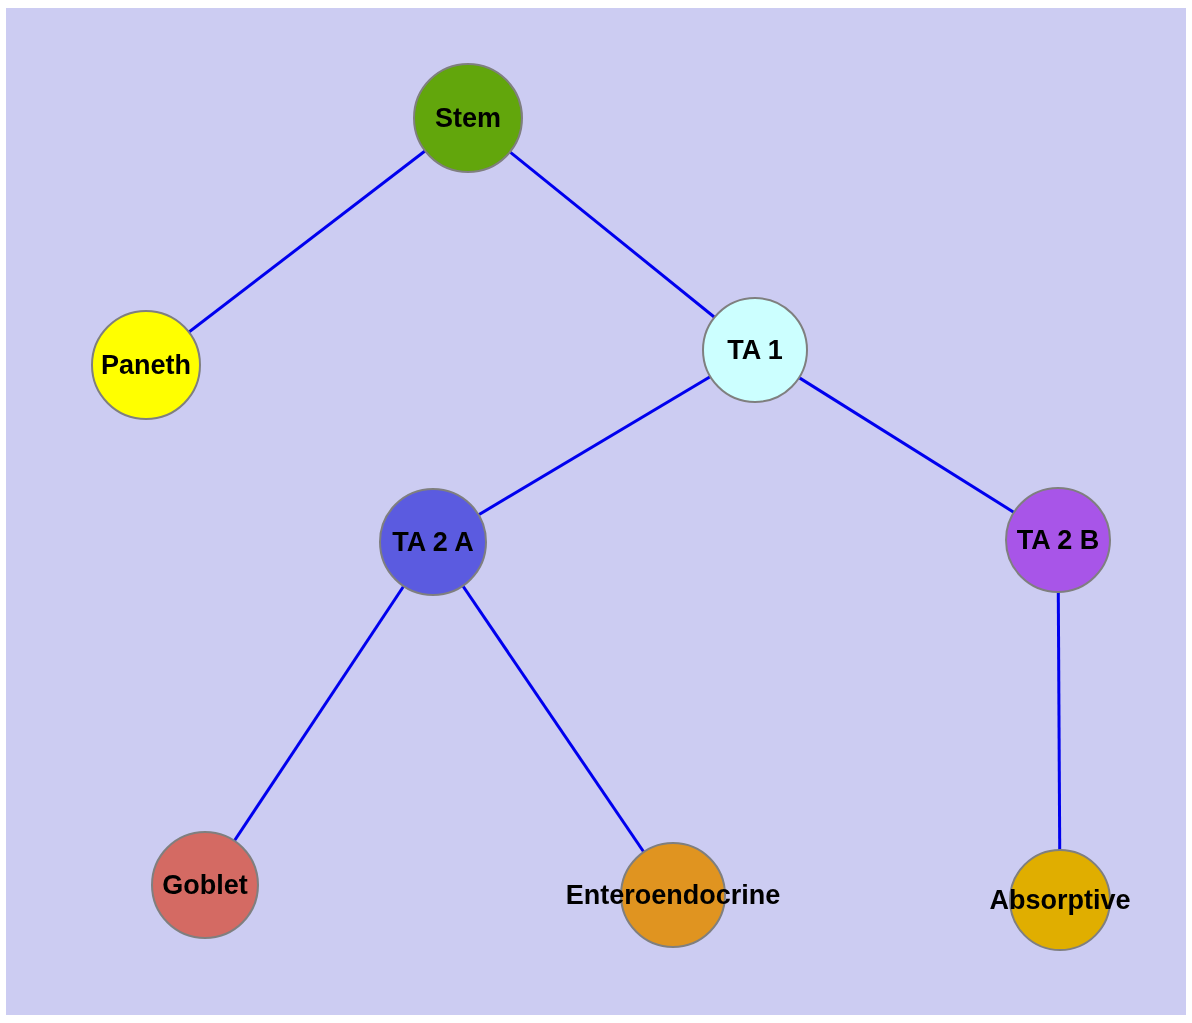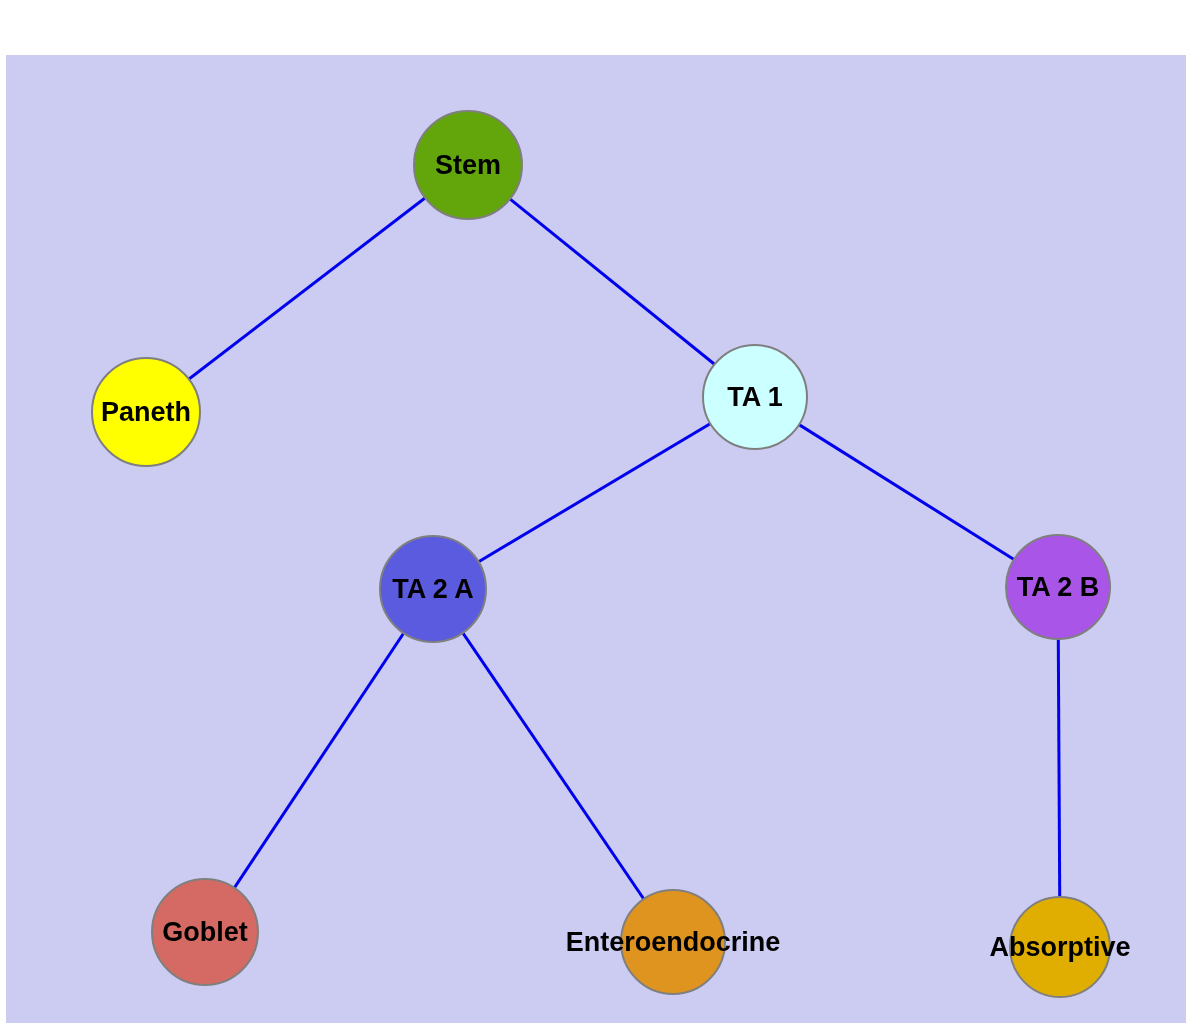--- a/index.html
+++ b/index.html
@@ -8,21 +8,20 @@
     background: #ffffff;
     width: 1192px;
     height: 1023px;
     overflow: hidden;
     font-family: "Liberation Sans", sans-serif;
   }
   .canvas-wrap {
     position: relative;
     width: 1192px;
     height: 822px;
-    margin-top: 47px;
   }
   svg text {
     font-family: "Liberation Sans", "DejaVu Sans", sans-serif;
     font-weight: bold;
     font-size: 27px;
     fill: #000000;
     pointer-events: none;
   }
 </style>
 </head>

